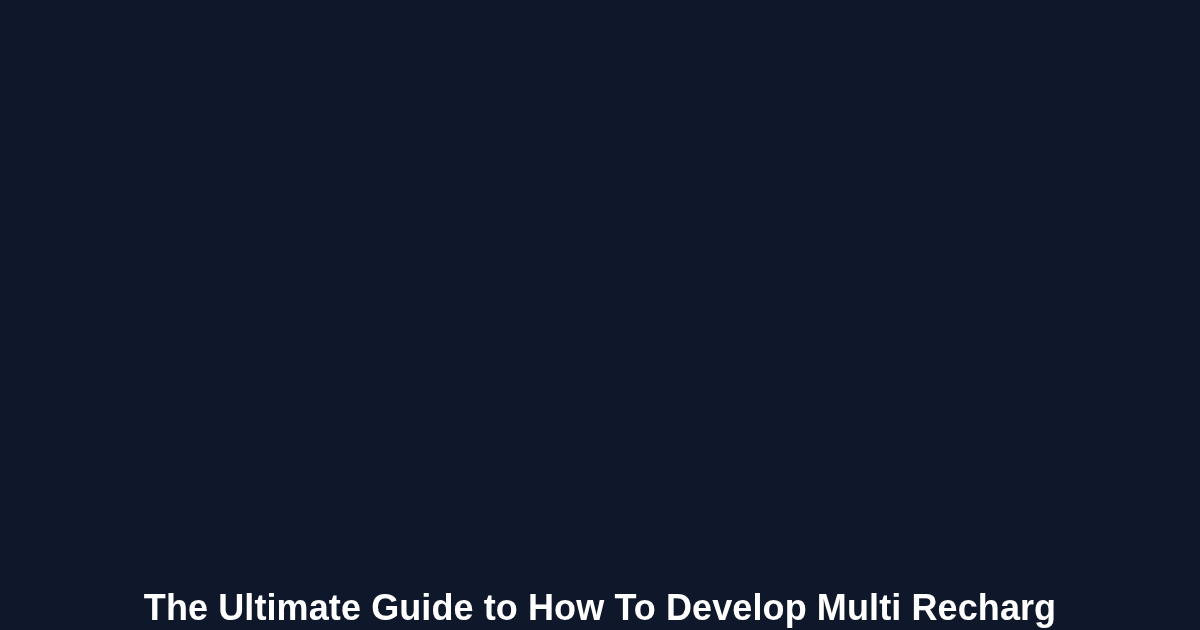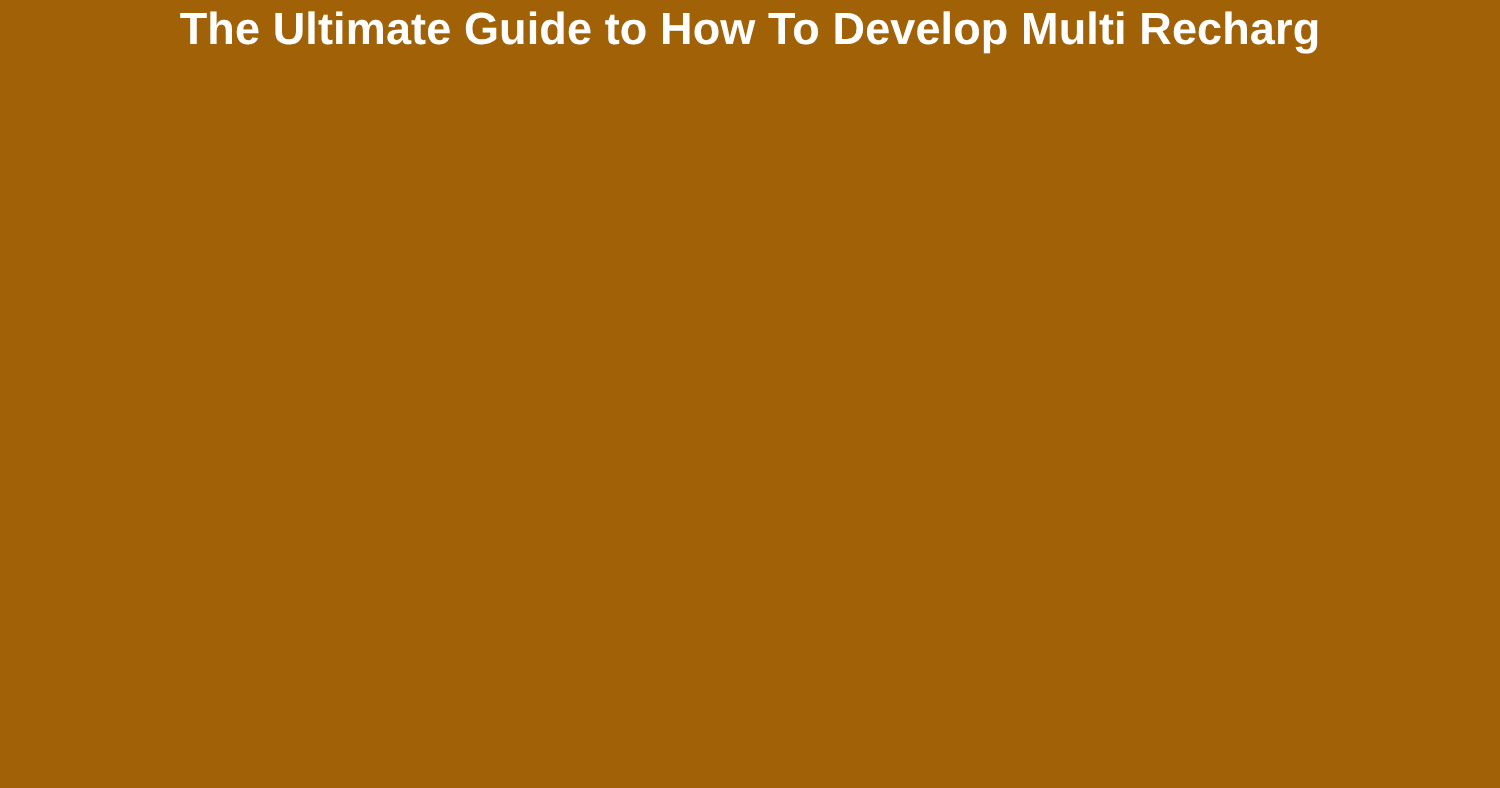--- a/index.html
+++ b/index.html
@@ -14,23 +14,23 @@
     overflow: hidden;
     font-family: "Liberation Sans", "DejaVu Sans", sans-serif;
   }
 
   .og-card {
     position: relative;
     box-sizing: border-box;
     width: 1200px;
     height: 630px;
     display: flex;
-    align-items: flex-start;
+    align-items: flex-end;
     justify-content: center;
-    background-color: #a16207;
+    background-color: #0f172a;
   }
 
   .og-card__inner {
     width: 100%;
     padding: 0 60px;
     box-sizing: border-box;
     display: flex;
     align-items: center;
     justify-content: center;
   }

